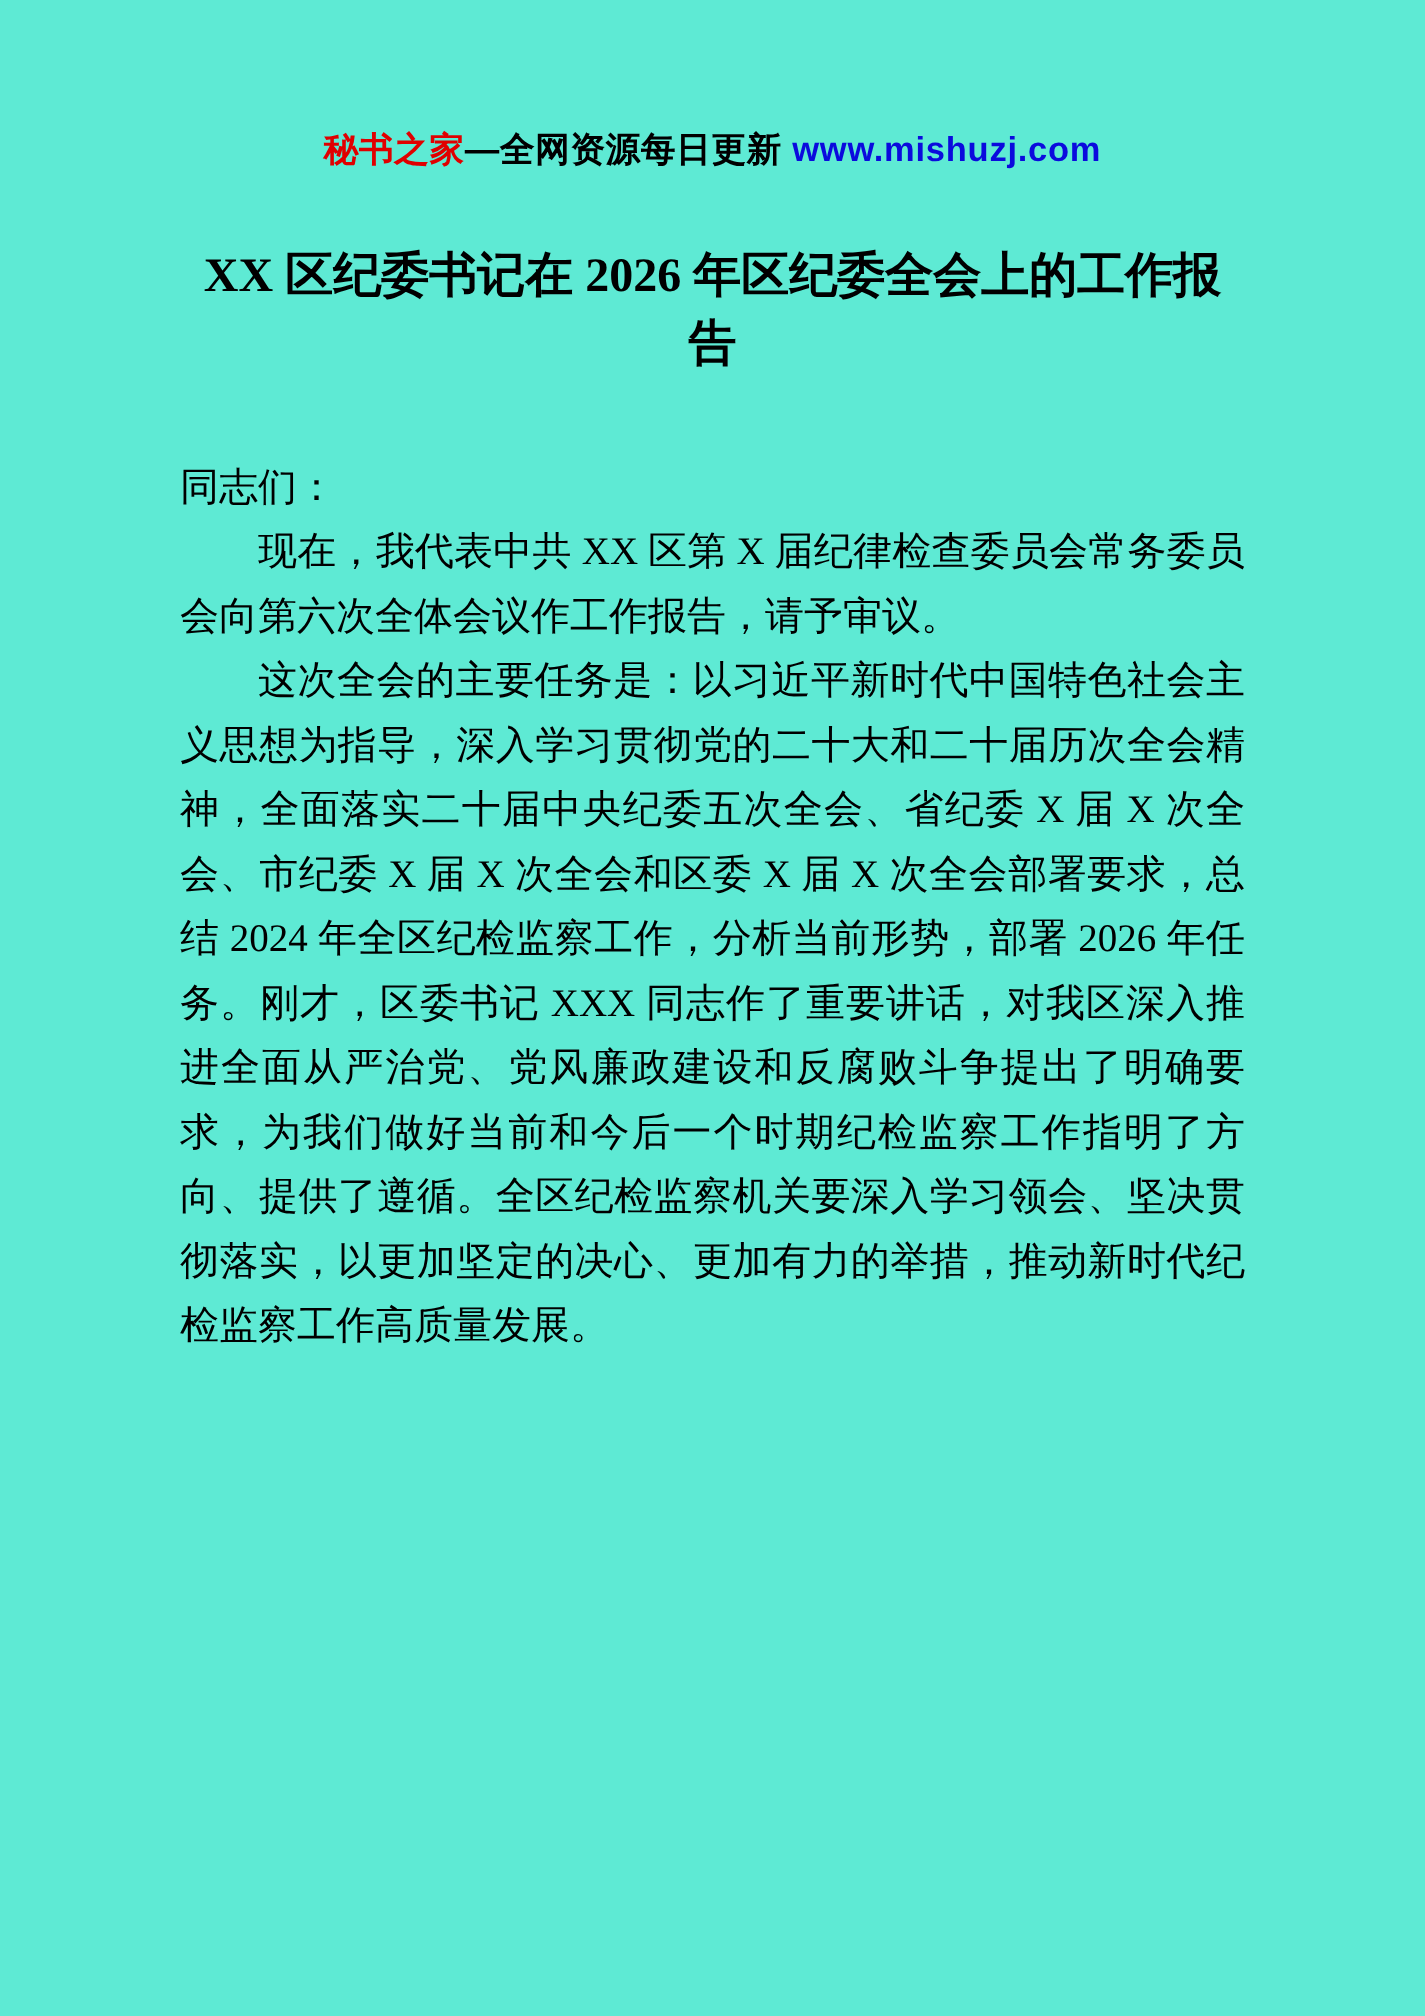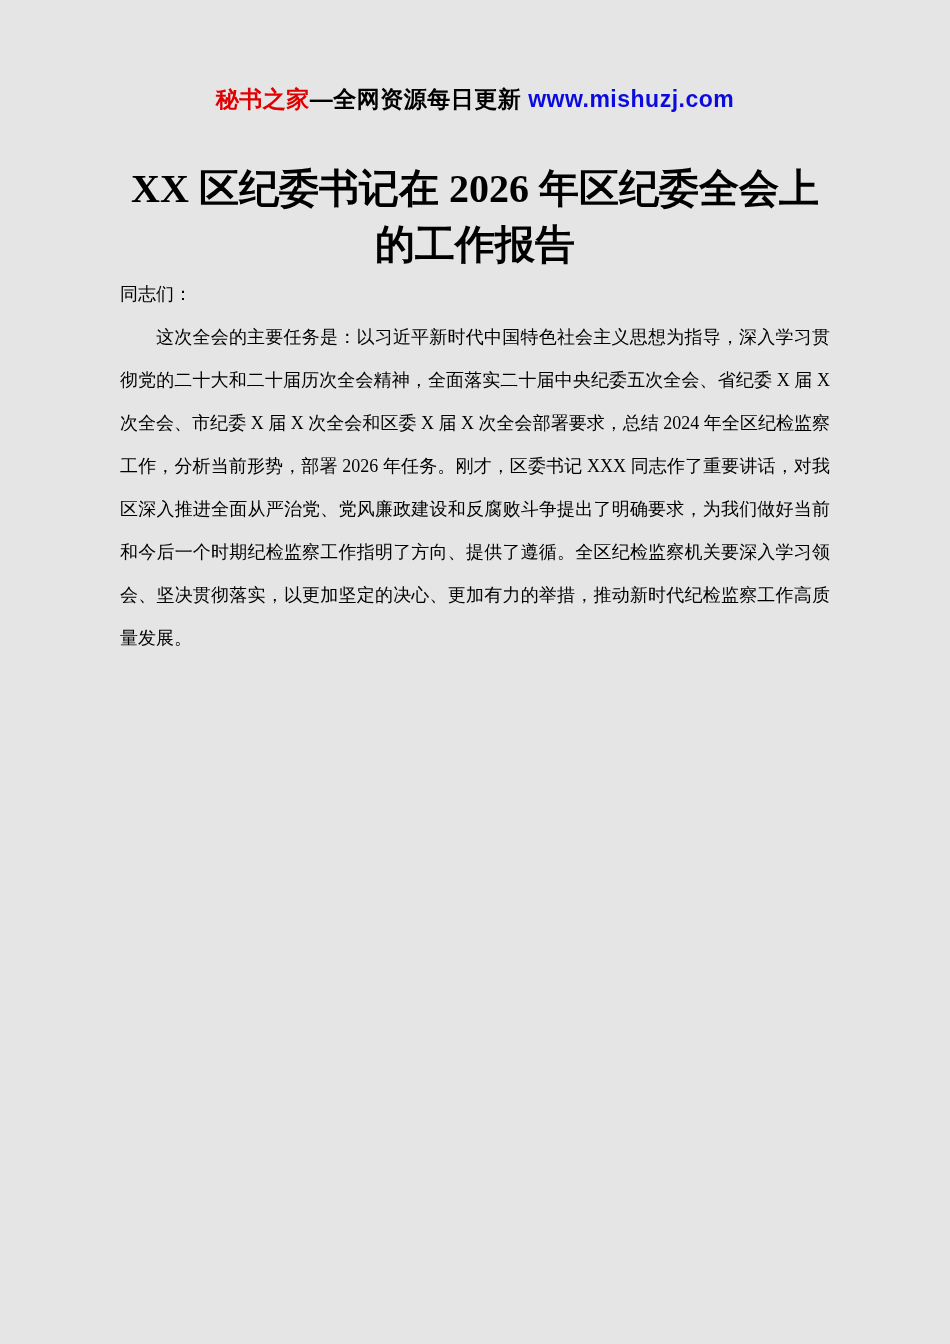--- a/index.html
+++ b/index.html
@@ -9,47 +9,48 @@
     height: 1344px;
     background: #ffffff;
     color: #000000;
     font-family: "Liberation Serif", "DejaVu Serif", serif;
     overflow: hidden;
   }
   .page {
     width: 950px;
     height: 1344px;
     padding: 84px 120px 0 120px;
-    background: #e5e5e5;
+    background: #5eead4;
   }
   .site-header {
     text-align: center;
     font-family: "Liberation Sans", "DejaVu Sans", sans-serif;
     font-size: 23px;
     font-weight: bold;
     letter-spacing: 0.5px;
     white-space: nowrap;
   }
   .brand { color: #e00000; }
   .tagline { color: #000000; }
   .site-url {
     color: #0b0bdd;
     text-decoration: none;
     cursor: pointer;
   }
   .doc-title {
     margin: 46px 0 0 0;
     text-align: center;
-    font-size: 40px;
+    font-size: 32px;
     font-weight: bold;
     line-height: 1.4;
     color: #000000;
   }
   .doc-body {
-    font-size: 18px;
+    margin-top: 52px;
+    font-size: 26px;
     line-height: 43px;
     text-align: justify;
     color: #000000;
   }
   .salutation {
     margin: 0;
     text-indent: 0;
   }
   .para {
     margin: 0;
@@ -62,16 +63,17 @@
 <div class="page">
 
   <div class="site-header">
     <span class="brand">秘书之家</span><span class="tagline">—全网资源每日更新 </span><a class="site-url">www.mishuzj.com</a>
   </div>
 
   <h1 class="doc-title">XX 区纪委书记在 2026 年区纪委全会上的工作报告</h1>
 
   <div class="doc-body">
     <p class="salutation">同志们：</p>
+    <p class="para">现在，我代表中共 XX 区第 X 届纪律检查委员会常务委员会向第六次全体会议作工作报告，请予审议。</p>
     <p class="para">这次全会的主要任务是：以习近平新时代中国特色社会主义思想为指导，深入学习贯彻党的二十大和二十届历次全会精神，全面落实二十届中央纪委五次全会、省纪委 X 届 X 次全会、市纪委 X 届 X 次全会和区委 X 届 X 次全会部署要求，总结 2024 年全区纪检监察工作，分析当前形势，部署 2026 年任务。刚才，区委书记 XXX 同志作了重要讲话，对我区深入推进全面从严治党、党风廉政建设和反腐败斗争提出了明确要求，为我们做好当前和今后一个时期纪检监察工作指明了方向、提供了遵循。全区纪检监察机关要深入学习领会、坚决贯彻落实，以更加坚定的决心、更加有力的举措，推动新时代纪检监察工作高质量发展。</p>
   </div>
 
 </div>
 
 </body></html>

